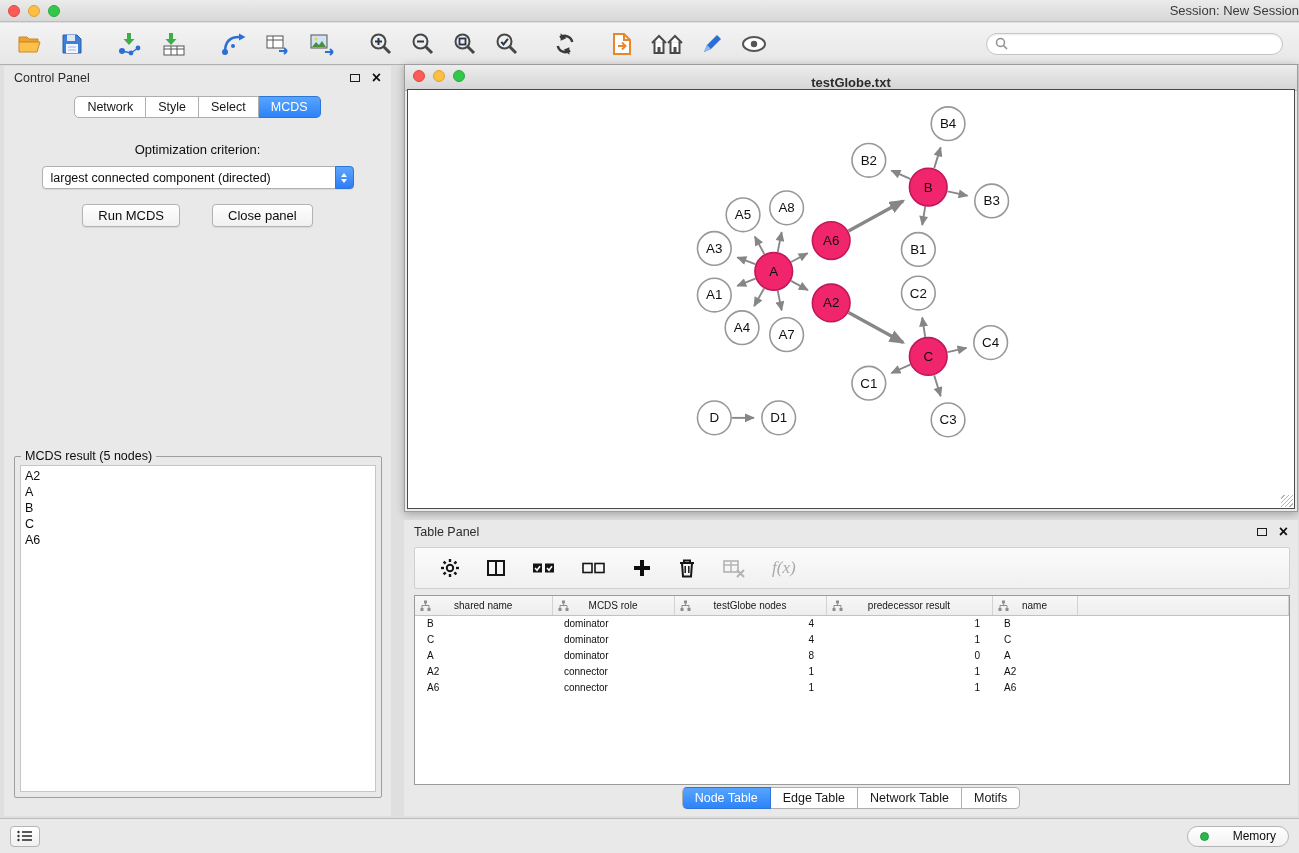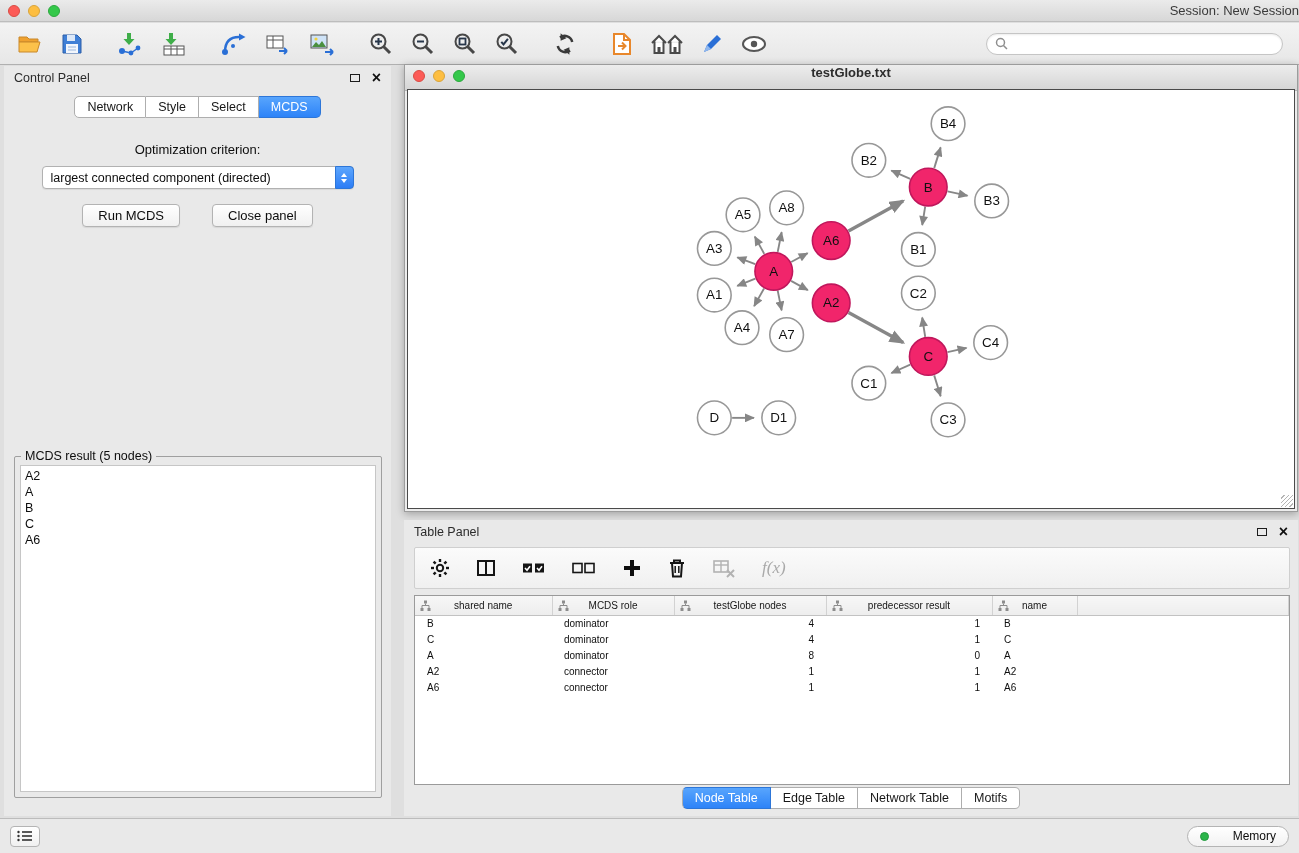--- a/index.html
+++ b/index.html
@@ -45,30 +45,30 @@
   .arrow-down{width:0;height:0;border-left:3.5px solid transparent;border-right:3.5px solid transparent;border-top:4.5px solid #fff}
   .btn-row{display:flex;justify-content:center;gap:32px;margin-top:15px}
   .mac-btn{background:linear-gradient(#ffffff,#f0f0f0);border:1px solid #b3b3b3;border-radius:4px;font-size:13px;color:#0d0d0d;padding:3px 15px;box-shadow:0 1px 1px rgba(0,0,0,.08)}
   .result-box{position:absolute;left:10px;top:390px;width:368px;height:342px;border:1px solid #9f9f9f;border-radius:2px}
   .result-legend{position:absolute;top:-8px;left:6px;background:#e9e9e9;padding:0 4px;font-size:12.5px;color:#0d0d0d}
   .result-list{position:absolute;top:8px;left:5px;right:5px;bottom:5px;background:#fff;border:1px solid #c6c6c6;overflow:auto;padding:2px 4px}
   .result-item{font-size:12.5px;color:#0d0d0d;line-height:16px}
 
   
   .network-window{position:absolute;left:404px;top:64px;width:894px;height:448px;background:#ececec;border:1px solid #9c9c9c;box-shadow:0 2px 8px rgba(0,0,0,.28)}
-  .nw-titlebar{height:26px;background:linear-gradient(#ededed,#d5d5d5);border-bottom:1px solid #b4b4b4;position:relative;display:flex;align-items:flex-start}
+  .nw-titlebar{height:26px;background:linear-gradient(#ededed,#d5d5d5);border-bottom:1px solid #b4b4b4;position:relative;display:flex;align-items:flex-end}
   .nw-title{width:100%;text-align:center;font-size:13px;color:#2c2c2c;font-weight:700}
   .nw-canvas{position:absolute;left:2px;top:24px;right:2px;bottom:2px;background:#fff;border:1px solid #4a4a4a}
   .nw-canvas svg{width:100%;height:100%;display:block}
   .nw-canvas svg text{font-family:"Liberation Sans","DejaVu Sans",sans-serif}
   .resize-grip{position:absolute;right:1px;bottom:1px;width:12px;height:12px;background:repeating-linear-gradient(135deg,transparent,transparent 2px,#b5b5b5 2px,#b5b5b5 3px)}
 
   
   .table-panel{position:absolute;left:404px;top:520px;width:894px;height:296px;background:#e9e9e9}
-  .tp-toolbar{position:absolute;left:10px;top:27px;width:876px;height:42px;background:linear-gradient(#fbfbfb,#f0f0f0);border:1px solid #cfcfcf;border-radius:2px;display:flex;align-items:center;gap:24px;padding:0 14px}
+  .tp-toolbar{position:absolute;left:10px;top:27px;width:876px;height:42px;background:linear-gradient(#fbfbfb,#f0f0f0);border:1px solid #cfcfcf;border-radius:2px;display:flex;align-items:center;gap:24px;padding:0 24px}
   .fx-label{font-family:"Liberation Serif","DejaVu Serif",serif;font-style:italic;color:#a9a9a9;font-size:17px}
   .tp-table-wrap{position:absolute;left:10px;top:75px;width:876px;height:190px;background:#fff;border:1px solid #9a9a9a;overflow:hidden}
   table{border-collapse:collapse;width:100%;font-size:10px;table-layout:fixed}
   thead th{background:linear-gradient(#f7f7f7,#ededed);border-right:1px solid #d2d2d2;border-bottom:1px solid #c2c2c2;font-weight:400;height:19px;position:relative;text-align:center;color:#161616;overflow:hidden;white-space:nowrap}
   th .col-icon{position:absolute;left:5px;top:4px}
   tbody td{height:16px;padding:0 12px;color:#0d0d0d;overflow:hidden;white-space:nowrap}
   .tp-tabs{position:absolute;left:0;right:0;bottom:7px}
 
   
   .statusbar{position:absolute;left:0;top:818px;width:100%;height:35px;background:#e9e9e9;border-top:1px solid #bcbcbc;display:flex;align-items:center;padding:0 10px}

